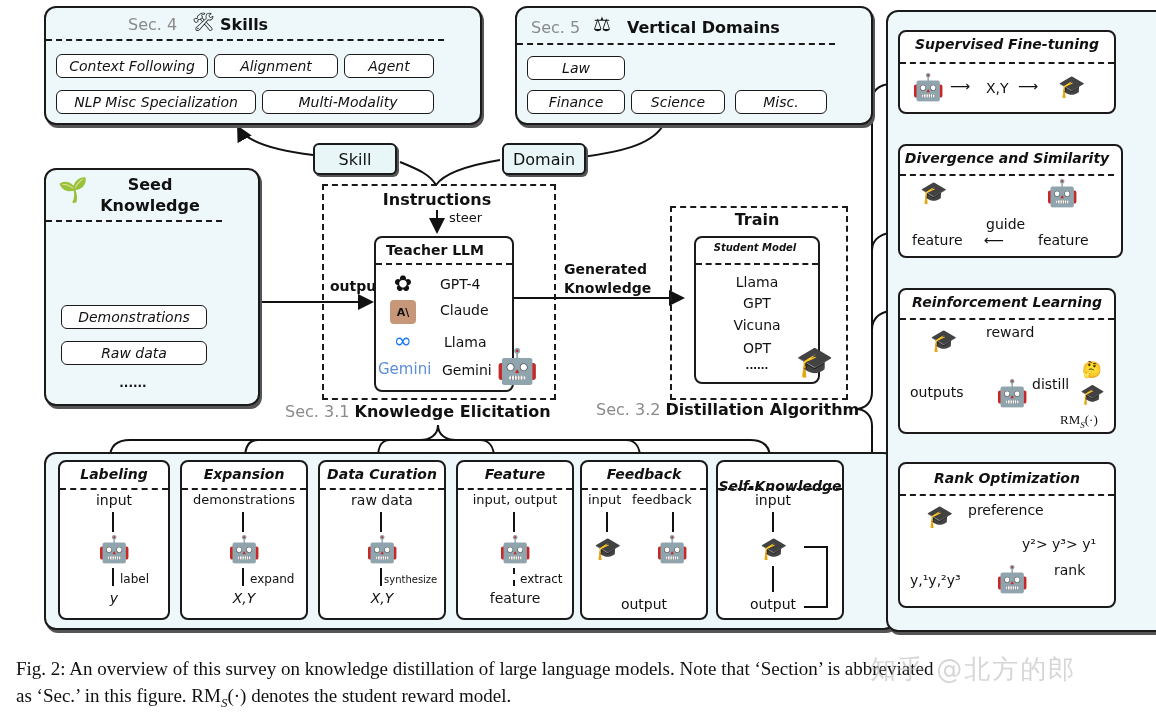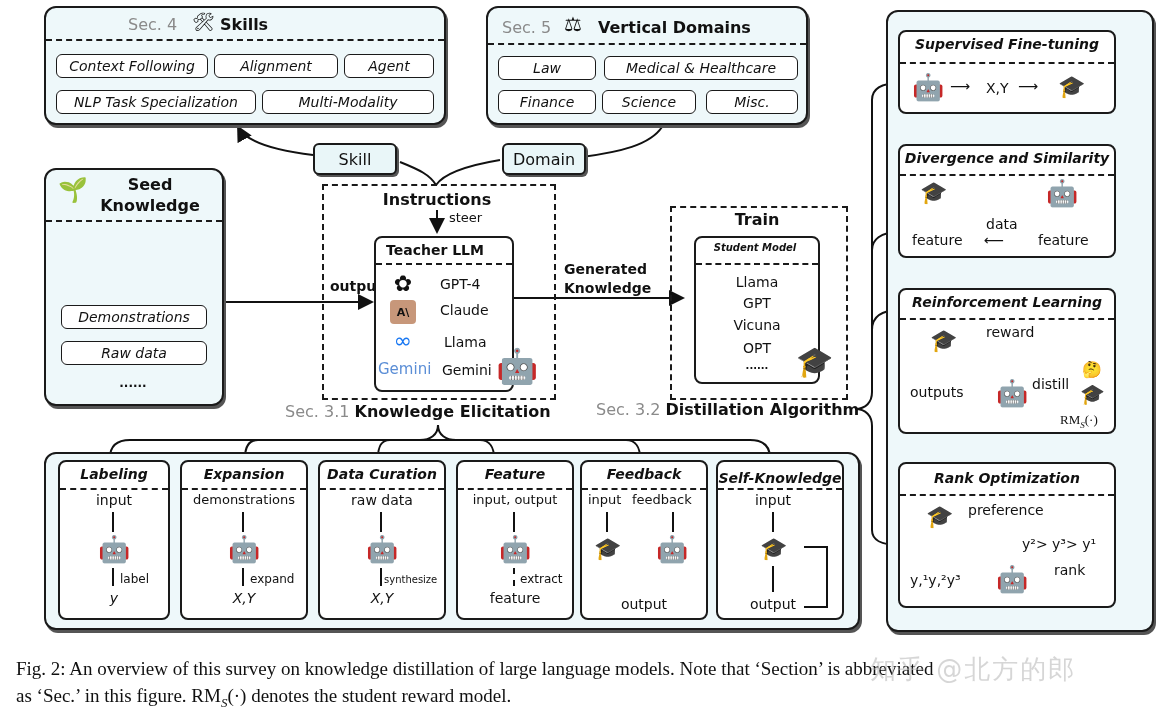--- a/index.html
+++ b/index.html
@@ -1,18 +1,18 @@
 <!DOCTYPE html>
 <html><head>
 <meta charset="utf-8">
 <style>
   html,body{margin:0;padding:0;background:#fff;}
   body{width:1156px;height:716px;position:relative;overflow:hidden;font-family:"DejaVu Sans",sans-serif;color:#111;}
   .abs{position:absolute;}
-  .panel{position:absolute;background:#eef8fa;border:2px solid #1a1a1a;border-radius:12px;box-shadow:2px 3px 0 #555;}
+  .panel{position:absolute;background:#eef8fa;border:2px solid #1a1a1a;border-radius:12px;box-shadow:2px 3px 0 #555;padding-left:36px;}
   .box{position:absolute;background:#fff;border:2px solid #1a1a1a;border-radius:8px;}
   .pill{position:absolute;background:#fff;border:1.6px solid #1a1a1a;border-radius:6px;font-style:italic;font-size:14px;display:flex;align-items:center;justify-content:center;white-space:nowrap;}
   .dash{position:absolute;border-top:2px dashed #1a1a1a;height:0;}
   .dashbox{position:absolute;border:2px dashed #1a1a1a;}
   .sec{color:#8a8a8a;font-size:16px;}
   .bold{font-weight:bold;}
   .ttl{font-weight:bold;font-style:italic;font-size:14px;text-align:center;}
   .txt{font-size:14px;white-space:nowrap;}
   .center{text-align:center;}
   .tag{position:absolute;background:#e9f6f8;border:2px solid #1a1a1a;border-radius:6px;font-size:16px;display:flex;align-items:center;justify-content:center;box-shadow:2px 2px 0 #555;}
@@ -50,31 +50,30 @@
 </svg>
 
 <div class="panel" style="left:44px;top:6px;width:398px;height:115px;">
   <span class="abs sec" style="left:82px;top:7px;">Sec. 4</span>
   <span class="abs" style="left:146px;top:3px;font-size:18px;">🛠</span>
   <span class="abs bold" style="left:174px;top:7px;font-size:16px;">Skills</span>
   <div class="dash" style="left:0;top:31px;width:398px;"></div>
   <div class="pill" style="left:10px;top:46px;width:150px;height:22px;">Context Following</div>
   <div class="pill" style="left:168px;top:46px;width:122px;height:22px;">Alignment</div>
   <div class="pill" style="left:298px;top:46px;width:88px;height:22px;">Agent</div>
-  <div class="pill" style="left:10px;top:82px;width:198px;height:22px;">NLP Task Specialization</div>
+  <div class="pill" style="left:10px;top:82px;width:198px;height:22px;">NLP Misc Specialization</div>
   <div class="pill" style="left:216px;top:82px;width:170px;height:22px;">Multi-Modality</div>
 </div>
 
-<div class="panel" style="left:486px;top:6px;width:318px;height:115px;">
+<div class="panel" style="left:515px;top:6px;width:318px;height:115px;">
   <span class="abs sec" style="left:14px;top:10px;">Sec. 5</span>
   <span class="abs" style="left:76px;top:4px;font-size:20px;">⚖</span>
   <span class="abs bold" style="left:110px;top:10px;font-size:16px;">Vertical Domains</span>
   <div class="dash" style="left:0;top:35px;width:318px;"></div>
   <div class="pill" style="left:10px;top:48px;width:96px;height:22px;">Law</div>
-  <div class="pill" style="left:116px;top:48px;width:192px;height:22px;">Medical &amp; Healthcare</div>
   <div class="pill" style="left:10px;top:82px;width:96px;height:22px;">Finance</div>
   <div class="pill" style="left:114px;top:82px;width:92px;height:22px;">Science</div>
   <div class="pill" style="left:218px;top:82px;width:90px;height:22px;">Misc.</div>
 </div>
 
 <div class="tag" style="left:313px;top:143px;width:80px;height:28px;">Skill</div>
 <div class="tag" style="left:502px;top:143px;width:80px;height:28px;">Domain</div>
 
 <div class="panel" style="left:44px;top:168px;width:176px;height:234px;">
   <span class="abs" style="left:12px;top:6px;font-size:24px;">🌱</span>
@@ -187,21 +186,21 @@
   <span class="abs txt" style="left:6px;top:30px;font-size:13px;">input</span>
   <span class="abs txt" style="left:50px;top:30px;font-size:13px;">feedback</span>
   <div class="abs" style="left:24px;top:50px;width:2px;height:20px;background:#111;"></div>
   <span class="abs" style="left:12px;top:74px;font-size:22px;">🎓</span>
   <span class="abs" style="left:74px;top:72px;font-size:26px;">🤖</span>
   <div class="abs" style="left:90px;top:50px;width:2px;height:20px;background:#111;"></div>
   <div class="abs center txt" style="left:0;top:134px;width:124px;">output</div>
 </div>
 
 <div class="box" style="left:716px;top:460px;width:124px;height:156px;">
-  <div class="ttl abs" style="left:0;top:8px;width:124px;">Self-Knowledge</div>
+  <div class="ttl abs" style="left:0;top:16px;width:124px;">Self-Knowledge</div>
   <div class="dash" style="left:0;top:26px;width:124px;"></div>
   <div class="abs center txt" style="left:0;top:30px;width:110px;">input</div>
   <div class="abs" style="left:54px;top:50px;width:2px;height:20px;background:#111;"></div>
   <span class="abs" style="left:42px;top:74px;font-size:22px;">🎓</span>
   <div class="abs" style="left:54px;top:104px;width:2px;height:26px;background:#111;"></div>
   <div class="abs" style="left:86px;top:84px;width:22px;height:58px;border:2px solid #111;border-left:none;"></div>
   <div class="abs center txt" style="left:0;top:134px;width:110px;">output</div>
 </div>
 
 <div class="panel" style="left:886px;top:10px;width:264px;height:618px;"></div>
@@ -209,27 +208,27 @@
 <div class="box" style="left:898px;top:30px;width:214px;height:80px;">
   <div class="ttl abs" style="left:0;top:4px;width:214px;">Supervised Fine-tuning</div>
   <div class="dash" style="left:0;top:30px;width:214px;"></div>
   <span class="abs" style="left:12px;top:40px;font-size:26px;">🤖</span>
   <span class="abs txt" style="left:50px;top:46px;">⟶</span>
   <span class="abs txt" style="left:86px;top:48px;">X,Y</span>
   <span class="abs txt" style="left:118px;top:46px;">⟶</span>
   <span class="abs" style="left:158px;top:42px;font-size:22px;">🎓</span>
 </div>
 
-<div class="box" style="left:898px;top:144px;width:214px;height:110px;">
+<div class="box" style="left:898px;top:144px;width:214px;height:110px;padding-left:7px;">
   <div class="ttl abs" style="left:0;top:4px;width:214px;">Divergence and Similarity</div>
   <div class="dash" style="left:0;top:28px;width:214px;"></div>
   <span class="abs" style="left:20px;top:34px;font-size:22px;">🎓</span>
   <span class="abs" style="left:146px;top:32px;font-size:26px;">🤖</span>
   <span class="abs txt" style="left:12px;top:86px;">feature</span>
-  <span class="abs txt" style="left:86px;top:70px;">data</span>
+  <span class="abs txt" style="left:86px;top:70px;">guide</span>
   <span class="abs txt" style="left:84px;top:86px;">⟵</span>
   <span class="abs txt" style="left:138px;top:86px;">feature</span>
 </div>
 
 <div class="box" style="left:898px;top:288px;width:214px;height:142px;">
   <div class="ttl abs" style="left:0;top:4px;width:214px;">Reinforcement Learning</div>
   <div class="dash" style="left:0;top:28px;width:214px;"></div>
   <span class="abs" style="left:30px;top:38px;font-size:22px;">🎓</span>
   <span class="abs txt" style="left:86px;top:34px;">reward</span>
   <span class="abs txt" style="left:10px;top:94px;">outputs</span>

